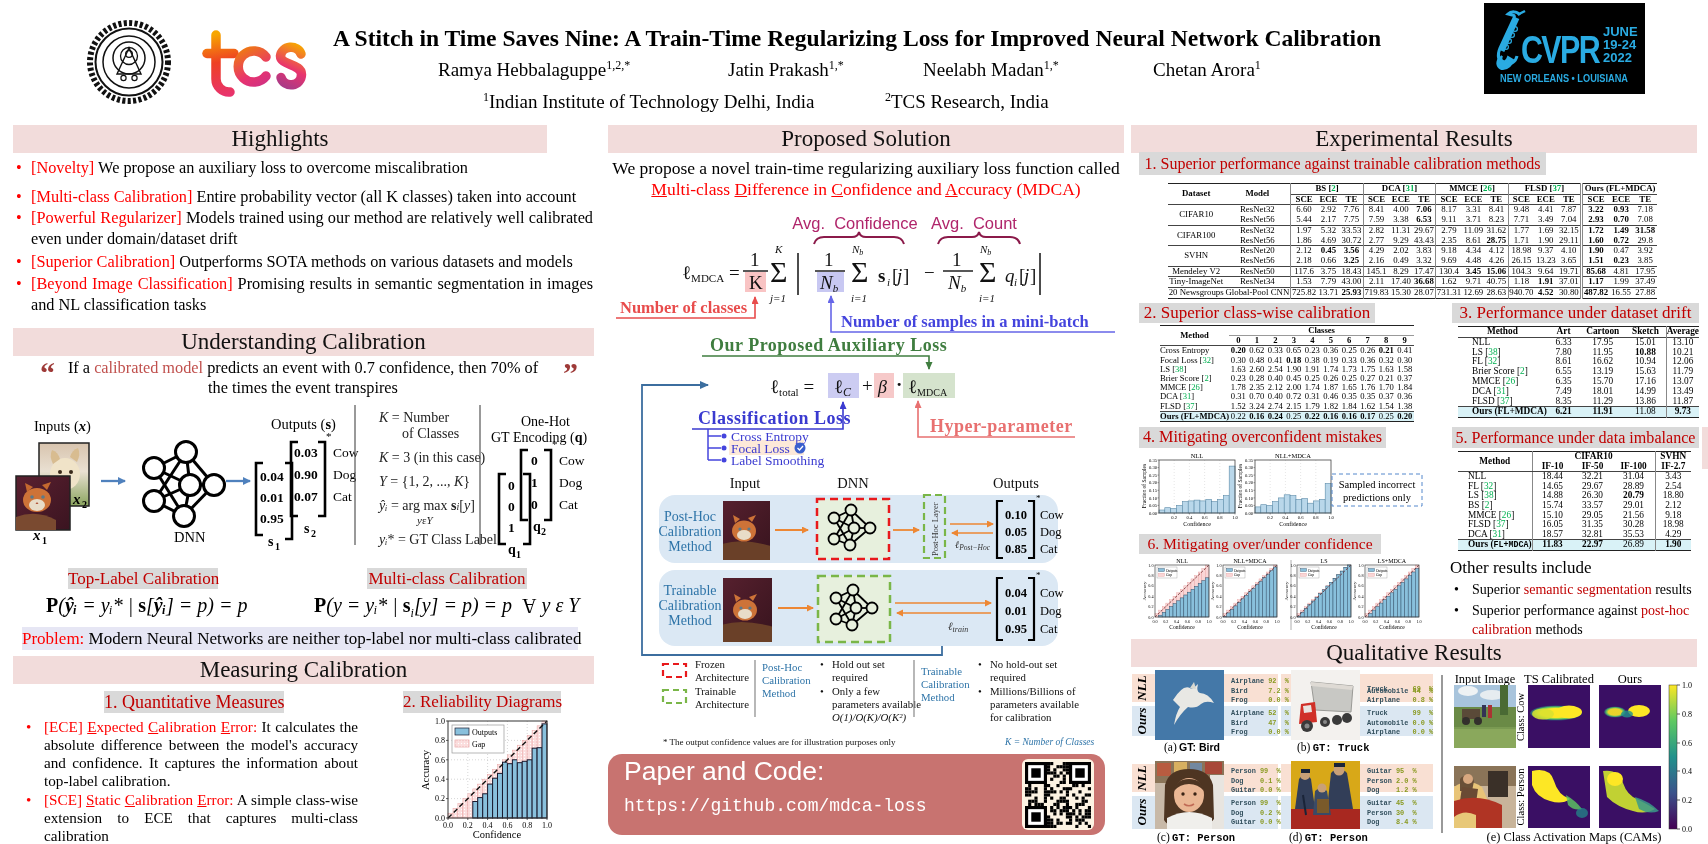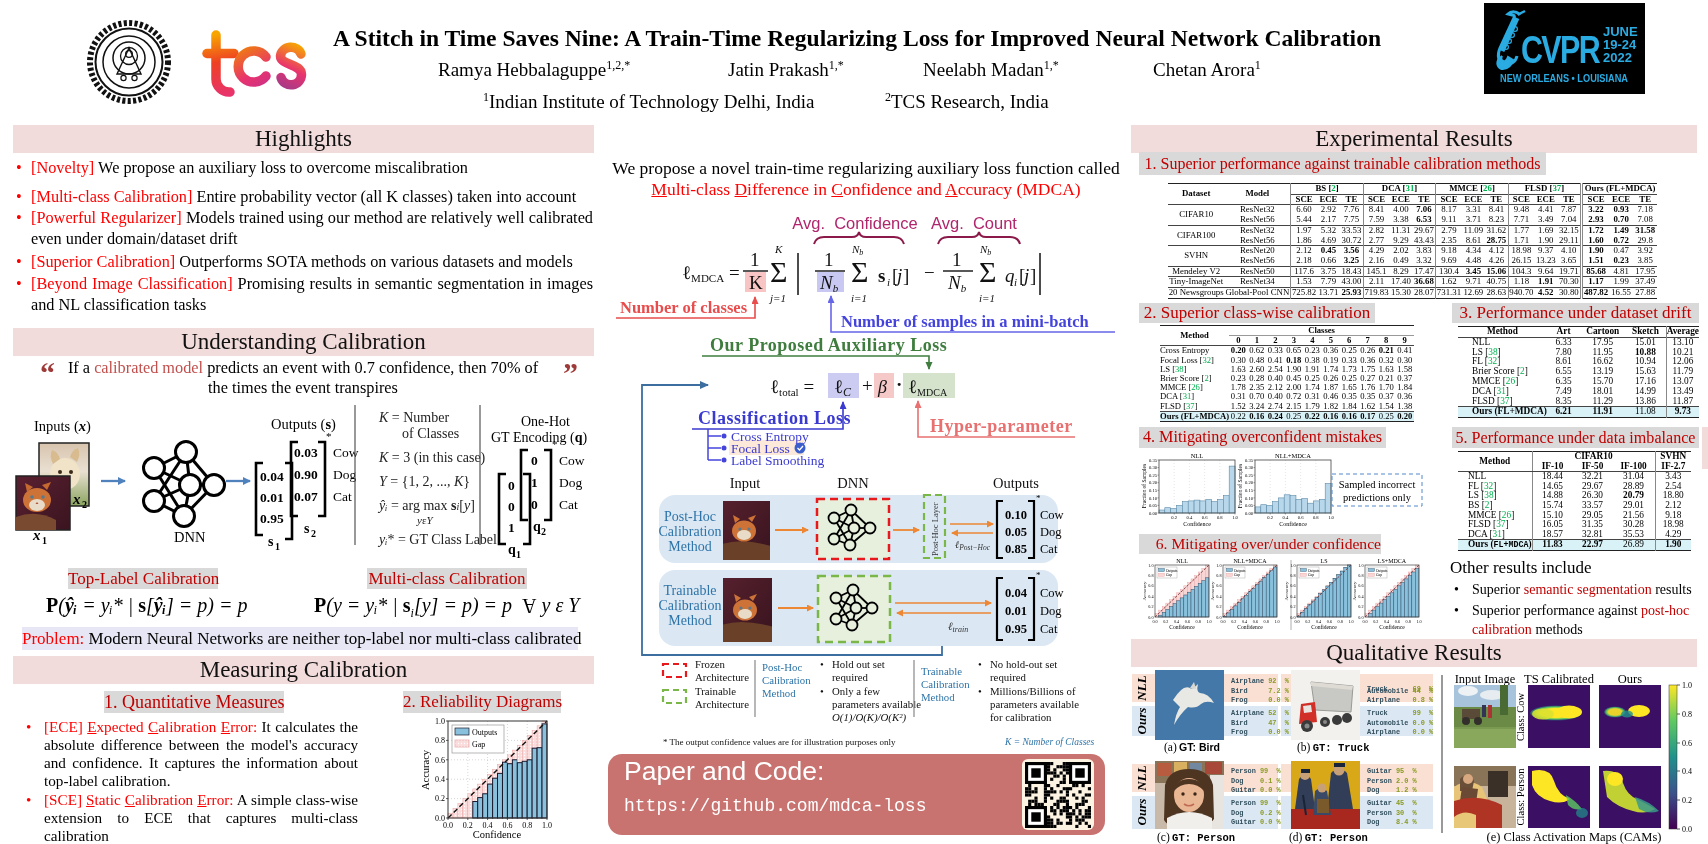--- a/index.html
+++ b/index.html
@@ -85,21 +85,21 @@
 <circle cx="22" cy="44" r="2.4" stroke-width="1.2"></circle>
 <circle cx="25" cy="38" r="2.4" stroke-width="1.2"></circle>
 <circle cx="28" cy="32" r="2.4" stroke-width="1.2"></circle>
 <circle cx="31" cy="26" r="2.4" stroke-width="1.2"></circle>
 <path d="M35 11 l6 -3" stroke-width="2.5"></path>
 </g>
 </g>
 </svg>
     </div>
 
-<div class="secbar" style="left:13px;top:125px;width:581px;">Highlights</div>
+<div class="secbar" style="left:13px;top:125px;width:534px;">Highlights</div>
 <div class="abs" id="highlights" style="left:14px;top:153px;width:579px;font-size:16.3px;line-height:21px;color:#000;">
 <div style="position:relative;padding-left:17px;text-align:justify;margin-top:4px;"><span style="position:absolute;left:2px;color:#ff0000;">•</span><span class="red">[Novelty]</span> We propose an auxiliary loss to overcome miscalibration</div>
 <div style="position:relative;padding-left:17px;text-align:justify;margin-top:8px;"><span style="position:absolute;left:2px;color:#ff0000;">•</span><span class="red">[Multi-class Calibration]</span> Entire probability vector (all K classes) taken into account</div>
 <div style="position:relative;padding-left:17px;text-align:justify;margin-top:0px;"><span style="position:absolute;left:2px;color:#ff0000;">•</span><span class="red">[Powerful Regularizer]</span> Models trained using our method are relatively well calibrated even under domain/dataset drift</div>
 <div style="position:relative;padding-left:17px;text-align:justify;margin-top:2px;"><span style="position:absolute;left:2px;color:#ff0000;">•</span><span class="red">[Superior Calibration]</span> Outperforms SOTA methods on various datasets and models</div>
 <div style="position:relative;padding-left:17px;text-align:justify;margin-top:1px;"><span style="position:absolute;left:2px;color:#ff0000;">•</span><span class="red">[Beyond Image Classification]</span> Promising results in semantic segmentation in images and NL classification tasks</div>
 </div>
 <div class="secbar" style="left:13px;top:328px;width:581px;">Understanding Calibration</div>
 <div class="abs" id="quote" style="left:14px;top:358px;width:578px;font-size:17.5px;text-align:center;">
 <span style="position:absolute;left:26px;top:-2px;color:#9e3a38;font-size:30px;font-weight:bold;">“</span>
@@ -339,20 +339,21 @@
         <text x="82" y="126" font-size="10.5" text-anchor="middle" font-family="Liberation Serif">Confidence</text>
         <text x="14" y="58" font-size="10.5" text-anchor="middle" font-family="Liberation Serif" transform="rotate(-90 14 58)">Accuracy</text>
         <rect x="37" y="13" width="52" height="28" fill="#fff" stroke="#999" stroke-width="0.7"></rect>
         <rect x="40" y="16" width="14" height="7" fill="#89c0dc" stroke="#1a1a2e" stroke-width="0.7"></rect>
         <text x="57" y="23" font-size="8" font-family="Liberation Serif">Outputs</text>
         <rect x="40" y="28" width="14" height="7" fill="url(#hatch)" stroke="#e8a0a0" stroke-width="0.7"></rect>
         <text x="57" y="35" font-size="8" font-family="Liberation Serif">Gap</text>
       </svg>
     </div>
 
+<div class="secbar" style="left:608px;top:125px;width:516px;">Proposed Solution</div>
 <div class="abs" style="left:608px;top:158px;width:516px;text-align:center;font-size:17.5px;">We propose a novel train-time regularizing auxiliary loss function called<br><span class="red"><u>M</u>ulti-class <u>D</u>ifference in <u>C</u>onfidence and <u>A</u>ccuracy (MDCA)</span></div>
 <div class="abs" id="mdcaformula" style="left:608px;top:205px;width:516px;height:160px;">
 <svg width="516" height="160" viewBox="0 0 516 160">
 <defs>
 <marker id="arr_red" markerWidth="10" markerHeight="8" refX="7" refY="3.5" orient="auto" markerUnits="userSpaceOnUse">
             <path d="M0,0 L8,3.5 L0,7 Z" fill="#e84c4c"></path>
           </marker>
 <marker id="arr_blu" markerWidth="10" markerHeight="8" refX="7" refY="3.5" orient="auto" markerUnits="userSpaceOnUse">
             <path d="M0,0 L8,3.5 L0,7 Z" fill="#6666e8"></path>
           </marker>
@@ -968,21 +969,21 @@
             <td style="">7.79</td>
             <td style="">43.00</td>
             <td style="border-left:0.8px solid #888;">2.11</td>
             <td style="">17.40</td>
             <td style=""><b>36.68</b></td>
             <td style="border-left:0.8px solid #888;">1.62</td>
             <td style="">9.71</td>
             <td style="">40.75</td>
             <td style="border-left:0.8px solid #888;">1.18</td>
             <td style=""><b>1.91</b></td>
-            <td style="">70.30</td>
+            <td style="">37.01</td>
             <td style="border-left:3px double #888;"><b>1.17</b></td>
             <td style="">1.99</td>
             <td style="">37.49</td>
           </tr>
           <tr style="border-top:0.8px solid #444;">
             <td rowspan="1">20 Newsgroups</td>
             <td>Global-Pool CNN</td>
             <td style="border-left:0.8px solid #888;">725.82</td>
             <td style="">13.71</td>
             <td style=""><b>25.93</b></td>
@@ -1372,21 +1373,21 @@
           <tr style="background:#d9f2f7;border-top:0.8px solid #444;">
             <td style="text-align:left;padding-left:10px;"><b>Ours (<span style="font-family:'Liberation Mono';font-size:8.3px;">FL+MDCA</span>)</b></td>
             <td style="border-left:0.8px solid #888;"><b>11.83</b></td>
             <td><b>22.97</b></td>
             <td>26.89</td>
             <td style="border-left:0.8px solid #888;"><b>1.90</b></td>
           </tr>
         </tbody>
       </table>
     </div>
-<div class="graylab" style="left:1139px;top:534px;width:242px;height:20px;font-size:15.6px;line-height:20px;white-space:nowrap;text-align:right;">6. Mitigating over/under confidence</div>
+<div class="graylab" style="left:1139px;top:534px;width:242px;height:20px;font-size:15.6px;line-height:20px;white-space:nowrap;">6. Mitigating over/under confidence</div>
 <div class="abs" id="minirel" style="left:1139px;top:555px;width:290px;height:80px;">
       <svg width="290" height="80" viewBox="0 0 290 80">
         <g transform="translate(0,0)">
           <rect x="16.0" y="58.5" width="3.60" height="3.5" fill="#f9d6d6" stroke="#e8a0a0" stroke-width="0.4"></rect>
           <rect x="19.6" y="55.1" width="3.60" height="5.1" fill="#f9d6d6" stroke="#e8a0a0" stroke-width="0.4"></rect>
           <rect x="19.6" y="60.2" width="3.60" height="1.8" fill="#89c0dc" stroke="#33506a" stroke-width="0.5"></rect>
           <rect x="23.2" y="51.6" width="3.60" height="5.7" fill="#f9d6d6" stroke="#e8a0a0" stroke-width="0.4"></rect>
           <rect x="23.2" y="57.3" width="3.60" height="4.7" fill="#89c0dc" stroke="#33506a" stroke-width="0.5"></rect>
           <rect x="26.8" y="48.1" width="3.60" height="6.3" fill="#f9d6d6" stroke="#e8a0a0" stroke-width="0.4"></rect>
           <rect x="26.8" y="54.4" width="3.60" height="7.6" fill="#89c0dc" stroke="#33506a" stroke-width="0.5"></rect>

